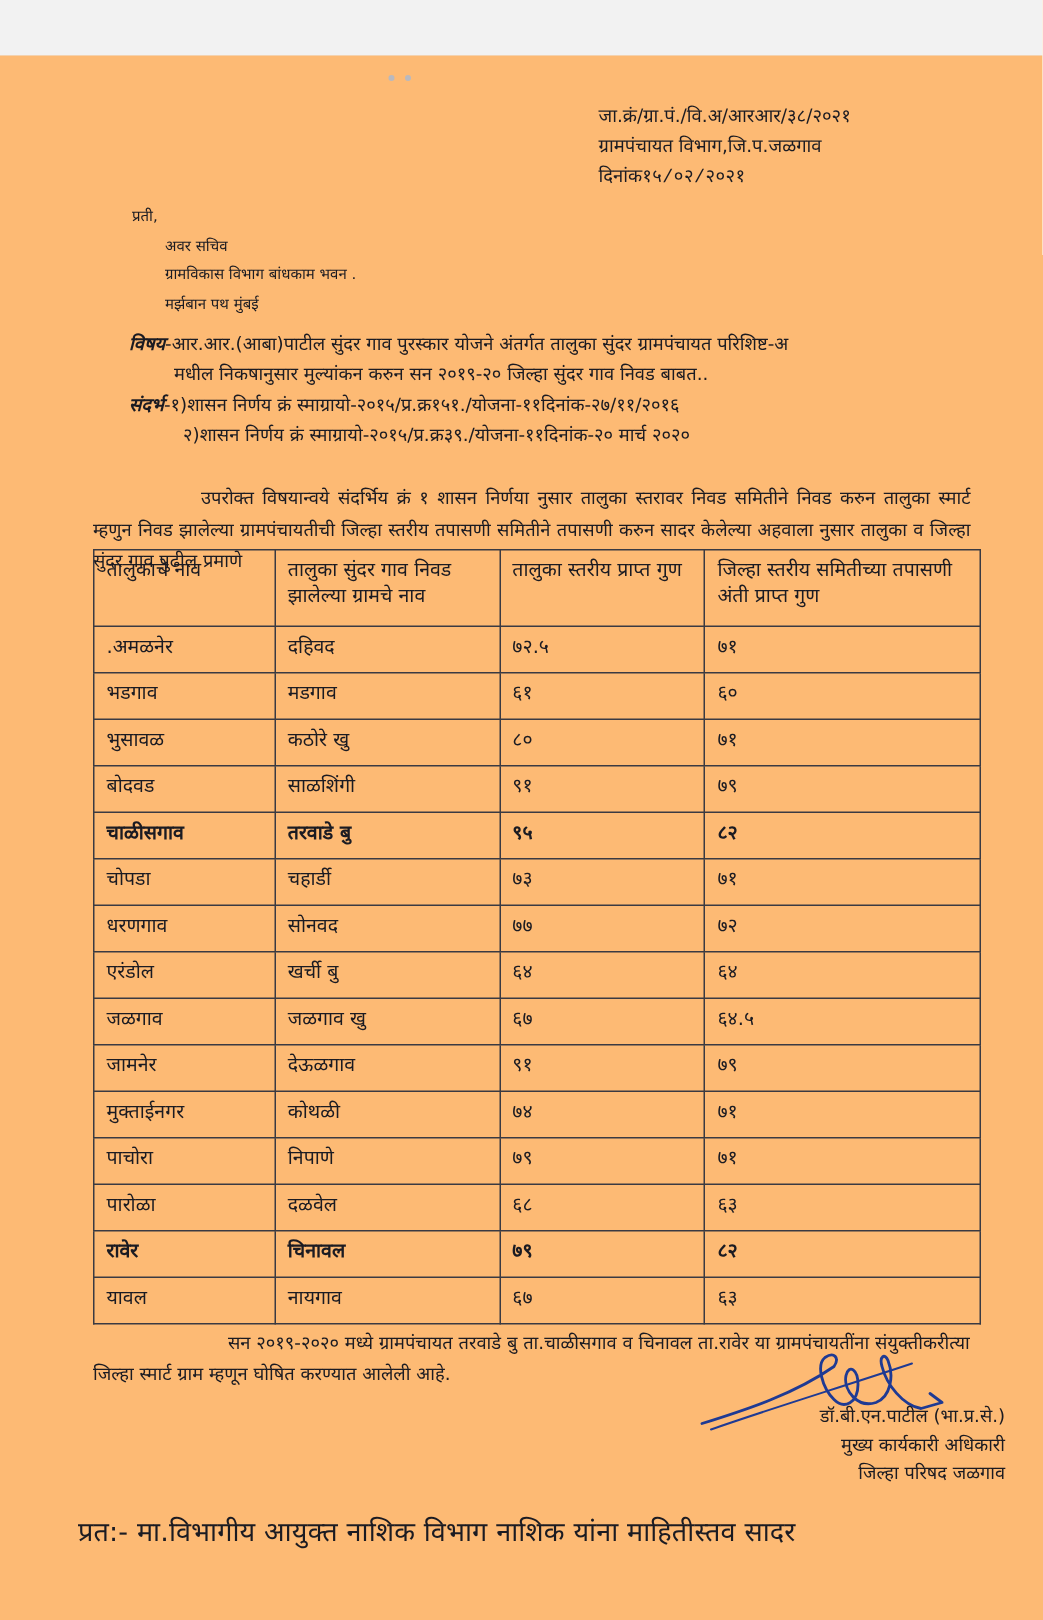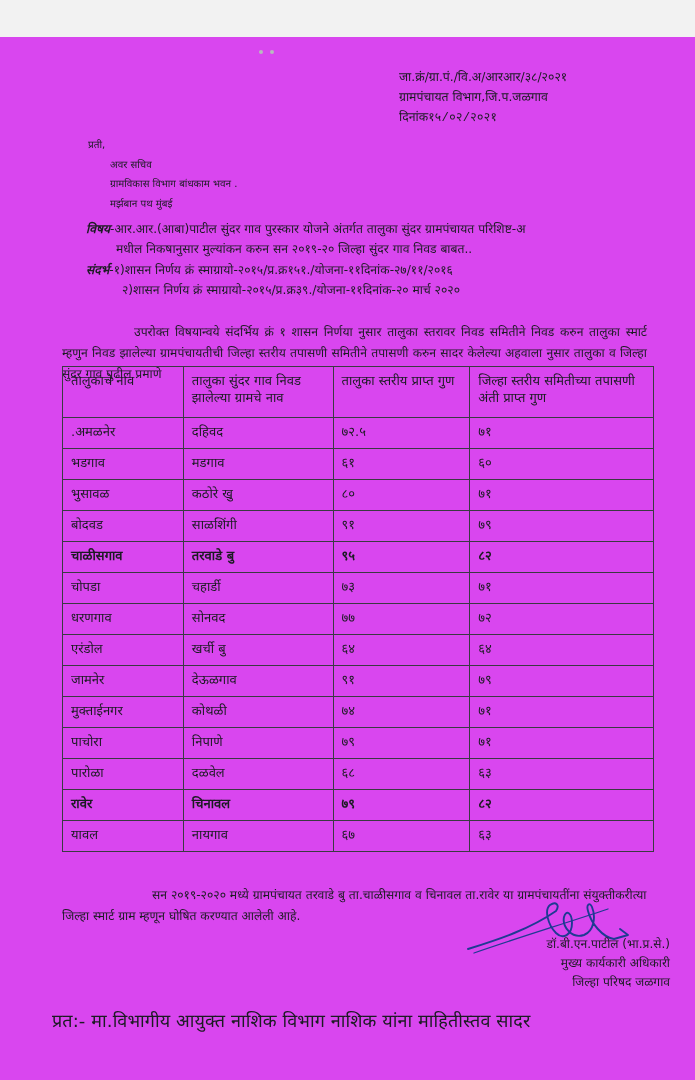--- a/index.html
+++ b/index.html
@@ -29,21 +29,21 @@
     position:absolute;
     left:0; bottom:-2px; width:695px; height:1px;
     background:#ededed;
   }
 
   .page {
     position: absolute;
     left: 0; top: 37px;
     width: 695px;
     height: 1043px;
-    background: #d946ef;
+    background: #fdba74;
   }
 
   
   .dot-artifact {
     position: absolute;
     width: 4px; height: 4px;
     border-radius: 50%;
     background: #b9b9bf;
   }
 
@@ -247,20 +247,26 @@
           <td>७७</td>
           <td>७२</td>
         </tr>
       <tr>
           <td>एरंडोल</td>
           <td>खर्ची बु</td>
           <td>६४</td>
           <td>६४</td>
         </tr>
       <tr>
+          <td>जळगाव</td>
+          <td>जळगाव खु</td>
+          <td>६७</td>
+          <td>६४.५</td>
+        </tr>
+      <tr>
           <td>जामनेर</td>
           <td>देऊळगाव</td>
           <td>९१</td>
           <td>७९</td>
         </tr>
       <tr>
           <td>मुक्ताईनगर</td>
           <td>कोथळी</td>
           <td>७४</td>
           <td>७१</td>

